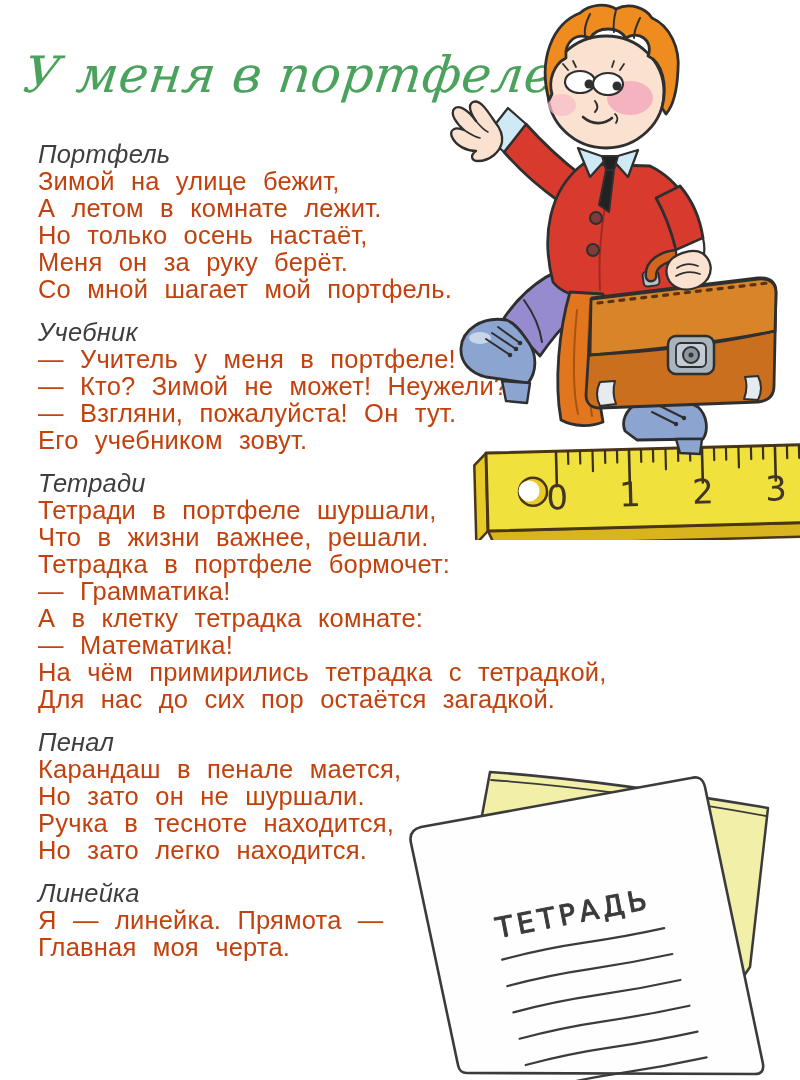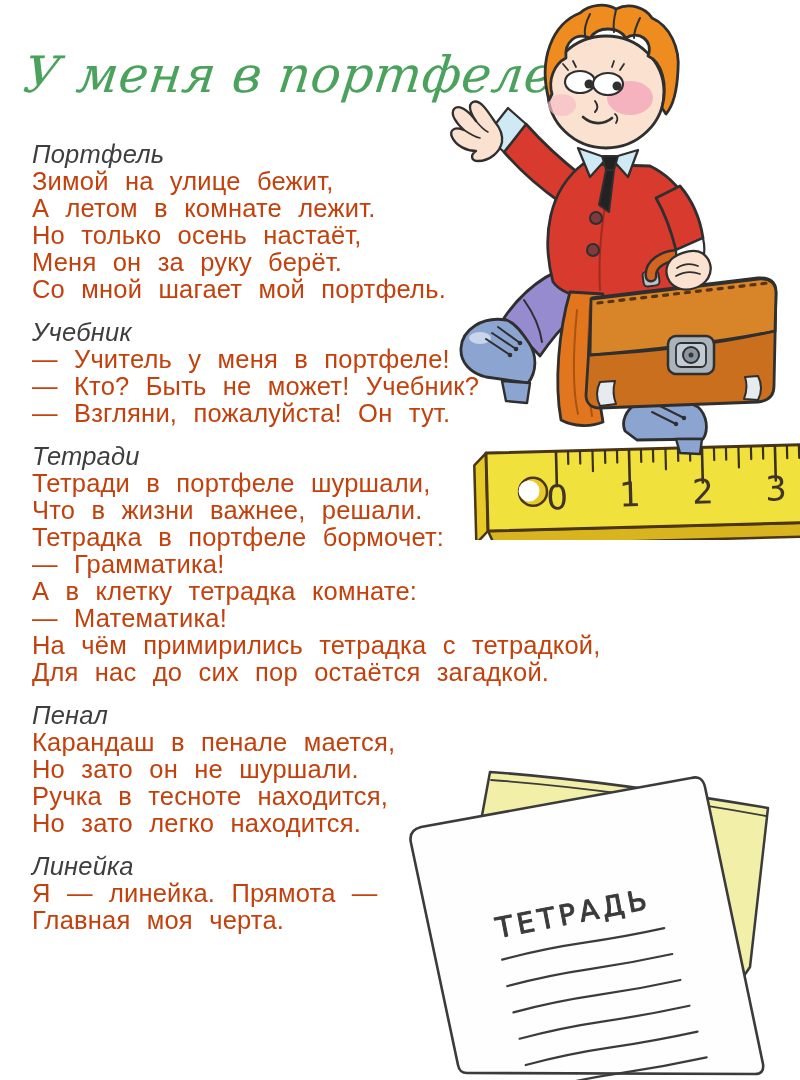--- a/index.html
+++ b/index.html
@@ -6,21 +6,21 @@
   body{
     width:800px;height:1080px;background:#ffffff;overflow:hidden;position:relative;
     font-family:"Liberation Sans", sans-serif;
   }
   .page-title{
     position:absolute;left:24px;top:46px;margin:0;
     font-family:"DejaVu Serif", serif;font-style:italic;font-weight:400;
     font-size:50px;color:#4ba25c;letter-spacing:0.5px;white-space:nowrap;
     transform:skewX(-7deg);
   }
-  .poems{position:absolute;left:32px;top:141px;}
+  .poems{position:absolute;left:38px;top:141px;}
   .poem{margin:0 0 16px 0;}
   .poem h2{
     margin:0;font-style:italic;font-weight:400;
     font-size:25.5px;line-height:27px;color:#3e3e3e;letter-spacing:0.2px;
   }
   .ln{
     font-size:25.5px;line-height:27px;color:#c2410c;
     white-space:nowrap;word-spacing:9px;letter-spacing:0.2px;
   }
   .illu{position:absolute;}
@@ -40,22 +40,23 @@
     <h2>Портфель</h2>
     <div class="ln">Зимой на улице бежит,</div>
     <div class="ln">А летом в комнате лежит.</div>
     <div class="ln">Но только осень настаёт,</div>
     <div class="ln">Меня он за руку берёт.</div>
     <div class="ln">Со мной шагает мой портфель.</div>
   </section>
   <section class="poem">
     <h2>Учебник</h2>
     <div class="ln">— Учитель у меня в портфеле!</div>
-    <div class="ln">— Кто? Быть не может! Учебник?</div>
+    <div class="ln">— Кто? Зимой не может! Неужели?</div>
     <div class="ln">— Взгляни, пожалуйста! Он тут.</div>
+    <div class="ln">Его учебником зовут.</div>
   </section>
   <section class="poem">
     <h2>Тетради</h2>
     <div class="ln">Тетради в портфеле шуршали,</div>
     <div class="ln">Что в жизни важнее, решали.</div>
     <div class="ln">Тетрадка в портфеле бормочет:</div>
     <div class="ln">— Грамматика!</div>
     <div class="ln">А в клетку тетрадка комнате:</div>
     <div class="ln">— Математика!</div>
     <div class="ln">На чём примирились тетрадка с тетрадкой,</div>

